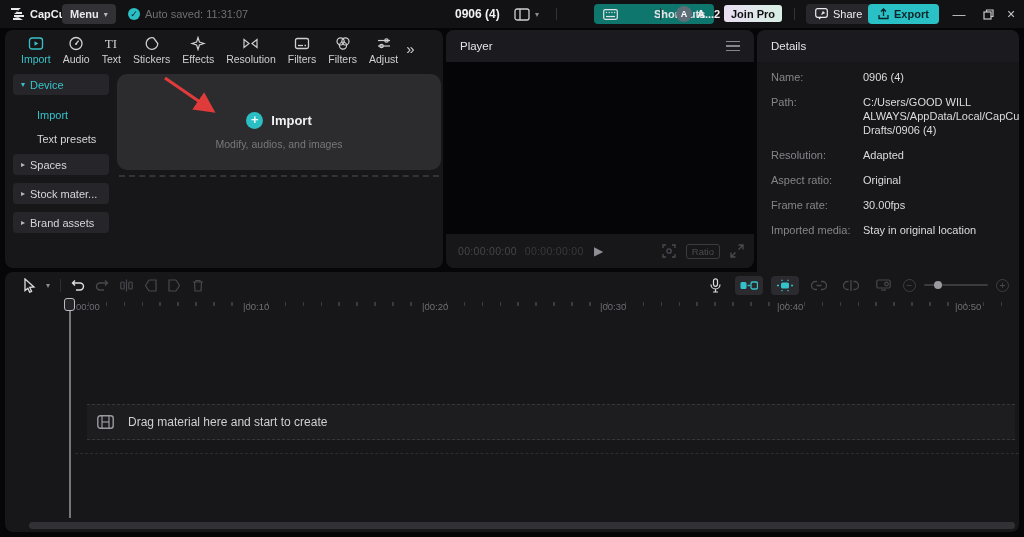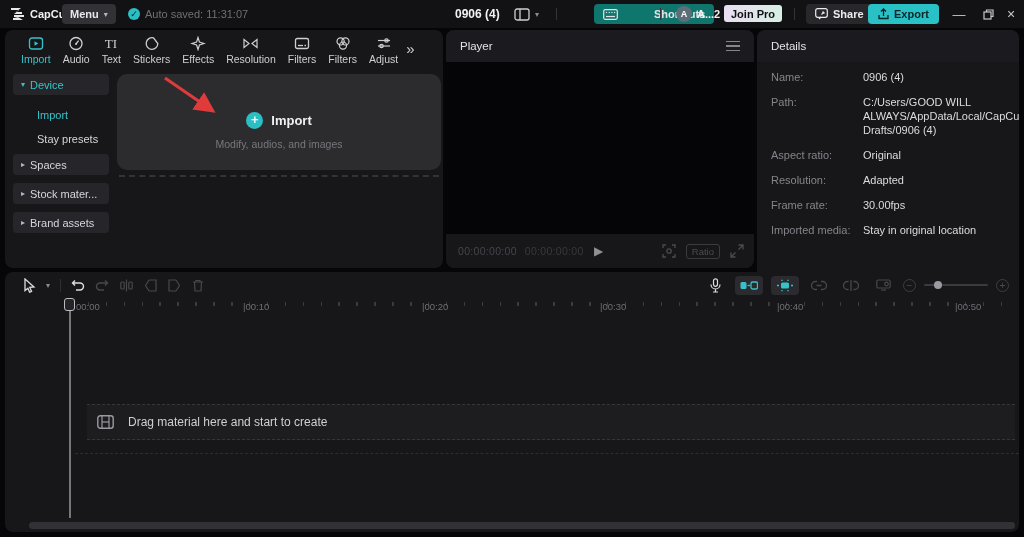--- a/index.html
+++ b/index.html
@@ -16,21 +16,21 @@
   #autosave { left:128px; color:#6f6f75; }
   .check-dot { width:12px; height:12px; border-radius:50%; background:#2bbfc4; color:#08221f; font-size:9px; display:flex; align-items:center; justify-content:center; font-weight:bold; }
   #proj-title { left:455px; font-weight:bold; color:#f2f2f4; font-size:12px; }
   #layout-btn { left:514px; color:#cfcfd3; }
   .tb-divider { position:absolute; top:8px; width:1px; height:12px; background:#333338; }
   #shortcuts-btn { left:594px; background:#0f766e; border-radius:4px; padding:0 9px; color:#e4e4e7; font-weight:bold;gap:36px; }
   #account { left:676px; }
   .avatar { width:16px; height:16px; border-radius:50%; background:#5d6e78; color:#fff; font-size:9px; font-weight:bold; display:flex; align-items:center; justify-content:center; }
   #account-label { font-weight:bold; color:#f0f0f2; }
   #joinpro-btn { left:724px; top:5px; height:17px; background:linear-gradient(90deg,#eadef2,#d7efe4); color:#101012; font-weight:bold; border-radius:3px; padding:0 7px; }
-  #share-btn { left:806px; background:#28282c; border-radius:4px; padding:0 9px; color:#ececef; font-weight:bold;text-align:center; }
+  #share-btn { left:806px; background:#28282c; border-radius:4px; padding:0 9px; color:#ececef; font-weight:normal;text-align:center; }
   #export-btn { left:868px; background:#2ac1c6; border-radius:4px; padding:0 10px; color:#0b2527; font-weight:bold; }
   .winctl { position:absolute; top:4px; width:22px; height:20px; display:flex; align-items:center; justify-content:center; color:#c9c9cd; font-size:13px; }
   #win-min { left:948px; } #win-max { left:977px; } #win-close { left:1000px; font-size:14px; }
 
   
   .panel { position:absolute; background:#17171a; border-radius:8px; }
   #left-panel  { left:5px;  top:30px; width:438px; height:238px; }
   #player-panel{ left:446px; top:30px; width:308px; height:238px; }
   #details-panel{ left:757px; top:30px; width:262px; height:262px; overflow:hidden; }
   #timeline-panel{ left:5px; top:272px; width:1014px; height:260px; }
@@ -245,21 +245,21 @@
     </div>
 
     <div class="side-item side-boxed side-teal" style="top:44px;">
       <span class="tri">▾</span>
       <span>Device</span>
     </div>
     <div class="side-item side-teal side-child" style="top:74px;">
       <span>Import</span>
     </div>
     <div class="side-item side-child" style="top:98px;">
-      <span>Stay presets</span>
+      <span>Text presets</span>
     </div>
     <div class="side-item side-boxed" style="top:124px;">
       <span class="tri">▸</span>
       <span>Spaces</span>
     </div>
     <div class="side-item side-boxed" style="top:153px;">
       <span class="tri">▸</span>
       <span>Stock mater...</span>
     </div>
     <div class="side-item side-boxed" style="top:182px;">
@@ -319,26 +319,26 @@
     <div id="details-rows">
       <div class="drow">
         <span class="dlabel">Name:</span>
         <span class="dvalue">0906 (4)</span>
       </div>
       <div class="drow">
         <span class="dlabel">Path:</span>
         <span class="dvalue">C:/Users/GOOD WILL ALWAYS/AppData/Local/CapCut Drafts/0906 (4)</span>
       </div>
       <div class="drow">
+        <span class="dlabel">Resolution:</span>
+        <span class="dvalue">Adapted</span>
+      </div>
+      <div class="drow">
         <span class="dlabel">Aspect ratio:</span>
         <span class="dvalue">Original</span>
-      </div>
-      <div class="drow">
-        <span class="dlabel">Resolution:</span>
-        <span class="dvalue">Adapted</span>
       </div>
       <div class="drow">
         <span class="dlabel">Frame rate:</span>
         <span class="dvalue">30.00fps</span>
       </div>
       <div class="drow">
         <span class="dlabel">Imported media:</span>
         <span class="dvalue">Stay in original location</span>
       </div>
     </div>

